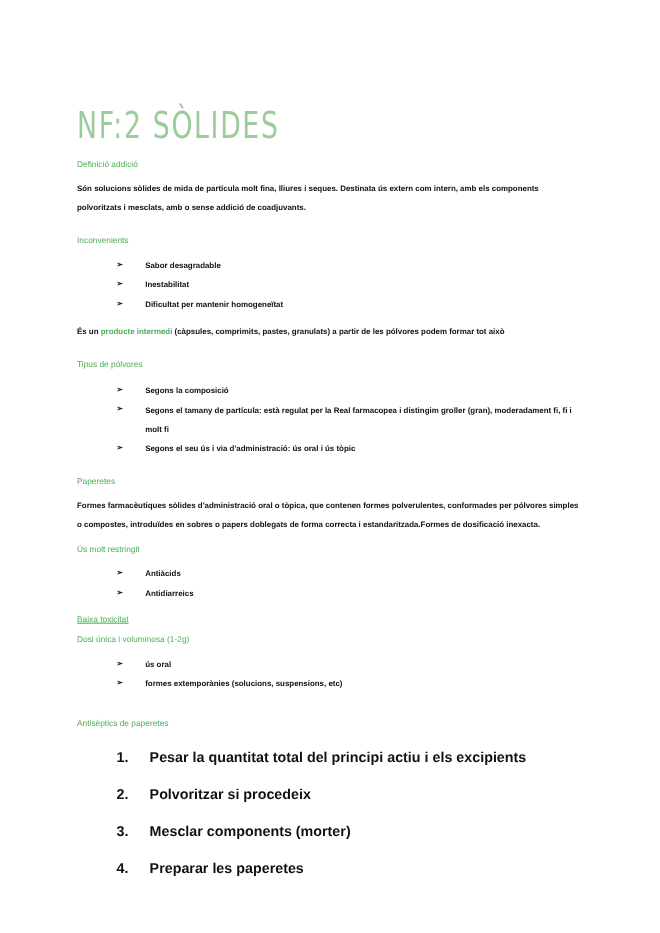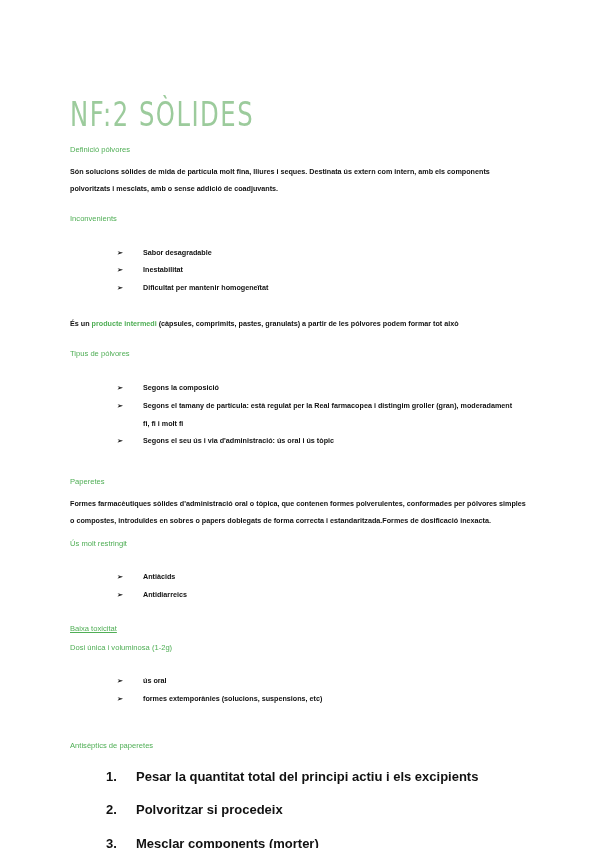--- a/index.html
+++ b/index.html
@@ -53,21 +53,21 @@
     line-height: 2.35;
     margin: 0;
     color: #111111;
     text-align: left;
   }
   .para .hl {
     color: #4fae55;
   }
   ul.bullets {
     list-style: none;
-    margin: 11px;
+    margin: 0;
     padding: 0 0 0 36px;
   }
   ul.bullets > li {
     font-size: 7.2px;
     font-weight: bold;
     line-height: 2.45;
     position: relative;
     padding-left: 26px;
     color: #111111;
   }
@@ -126,21 +126,21 @@
 </head>
 <body>
 
 <div class="page">
 
   <h1 class="doc-title">NF:2 SÒLIDES</h1>
 
   <div style="height:40px"></div>
 
   <div class="section">
-    <div class="heading">Definició pólvores</div>
+    <div class="heading">Definició addició</div>
     <div class="gap-s"></div>
     <p class="para">Són solucions sòlides de mida de partícula molt fina, lliures i seques. Destinata ús extern com intern, amb els components polvoritzats i mesclats, amb o sense addició de coadjuvants.</p>
   </div>
 
   <div class="gap-m"></div>
 
   <div class="section">
     <div class="heading">Inconvenients</div>
     <div class="gap-s"></div>
     <ul class="bullets">

